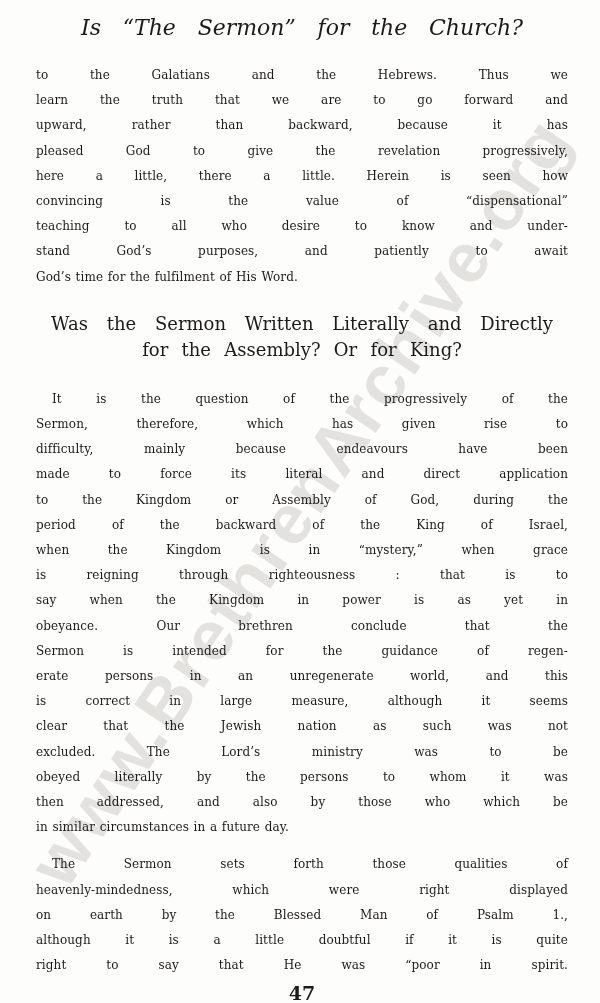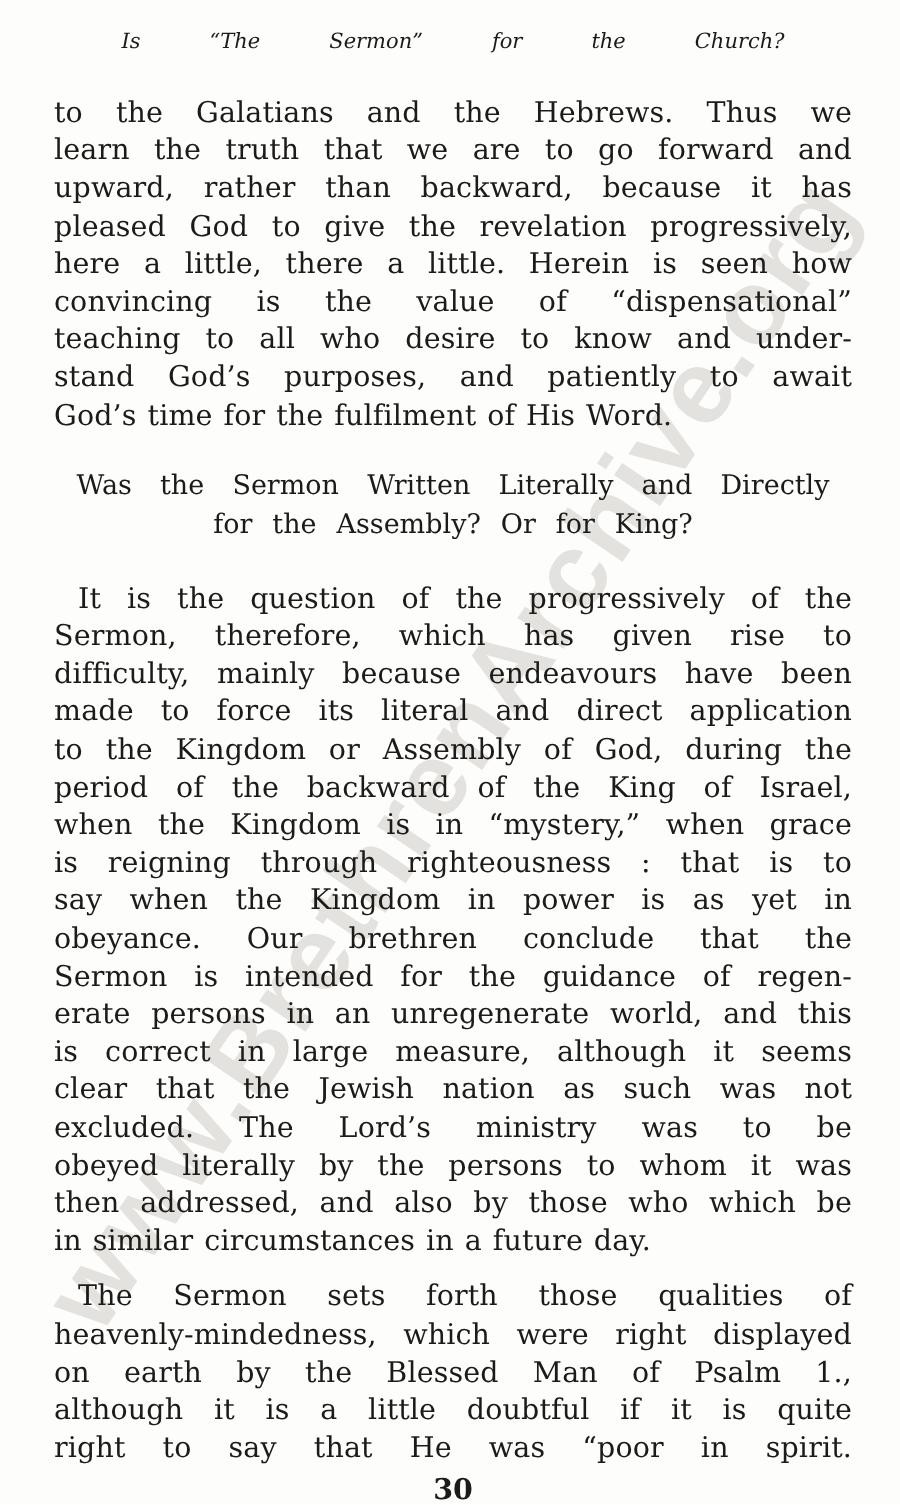--- a/index.html
+++ b/index.html
@@ -30,30 +30,30 @@
     z-index: 0;
     user-select: none;
   }
   .content {
     position: relative;
     z-index: 1;
     padding: 14px 32px 0 36px;
   }
   .running-header {
     font-style: italic;
-    font-size: 14px;
+    font-size: 22px;
     line-height: 28px;
     width: 442px;
     margin: 0 auto;
     text-align: justify;
     text-align-last: justify;
     white-space: nowrap;
   }
   .paragraph {
-    font-size: 19px;
+    font-size: 12px;
     line-height: 25.2px;
     letter-spacing: 0.1px;
     word-spacing: 0.06em;
   }
   .paragraph.p0 { margin-top: 21px; }
   .paragraph.p1 { margin-top: 23px; }
   .paragraph.p2 { margin-top: 12px; }
   .line {
     text-align: justify;
     text-align-last: justify;
@@ -130,15 +130,15 @@
         <div class="line">then addressed, and also by those who which be</div>
         <div class="line final">in similar circumstances in a future day.</div>
       </div>
     <div class="paragraph p2">
         <div class="line indent">The Sermon sets forth those qualities of</div>
         <div class="line">heavenly-mindedness, which were right displayed</div>
         <div class="line">on earth by the Blessed Man of Psalm 1.,</div>
         <div class="line">although it is a little doubtful if it is quite</div>
         <div class="line">right to say that He was “poor in spirit.</div>
       </div>
-    <div class="page-number">30</div>
+    <div class="page-number">47</div>
   </div>
 </div>
 
 </body></html>

